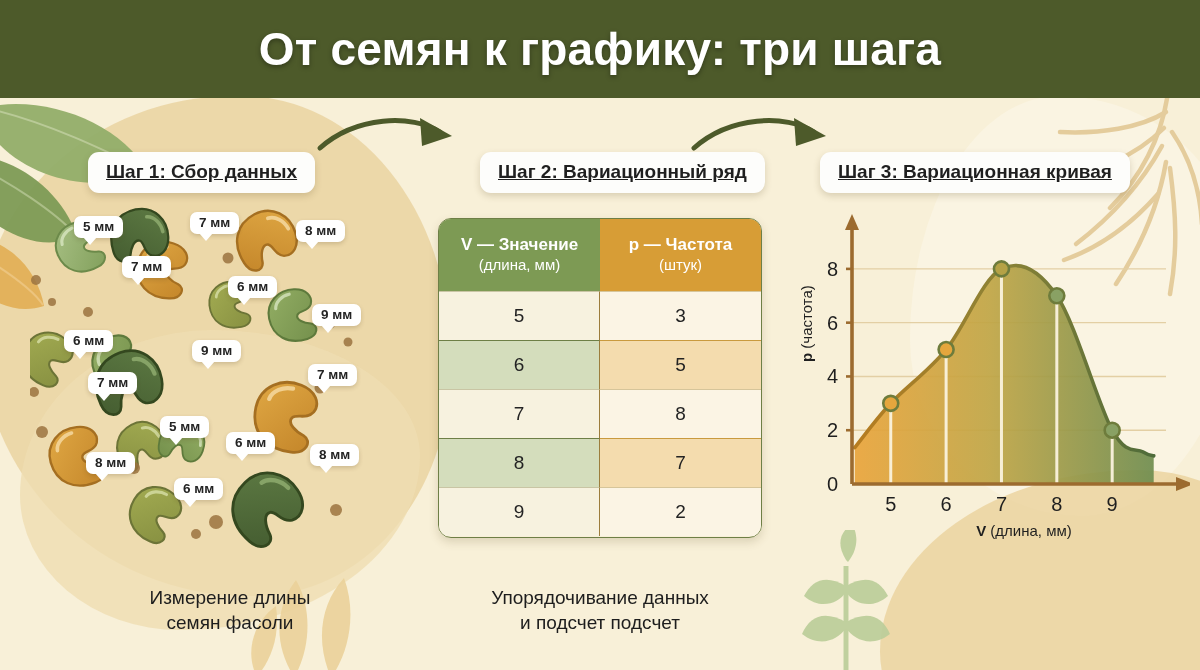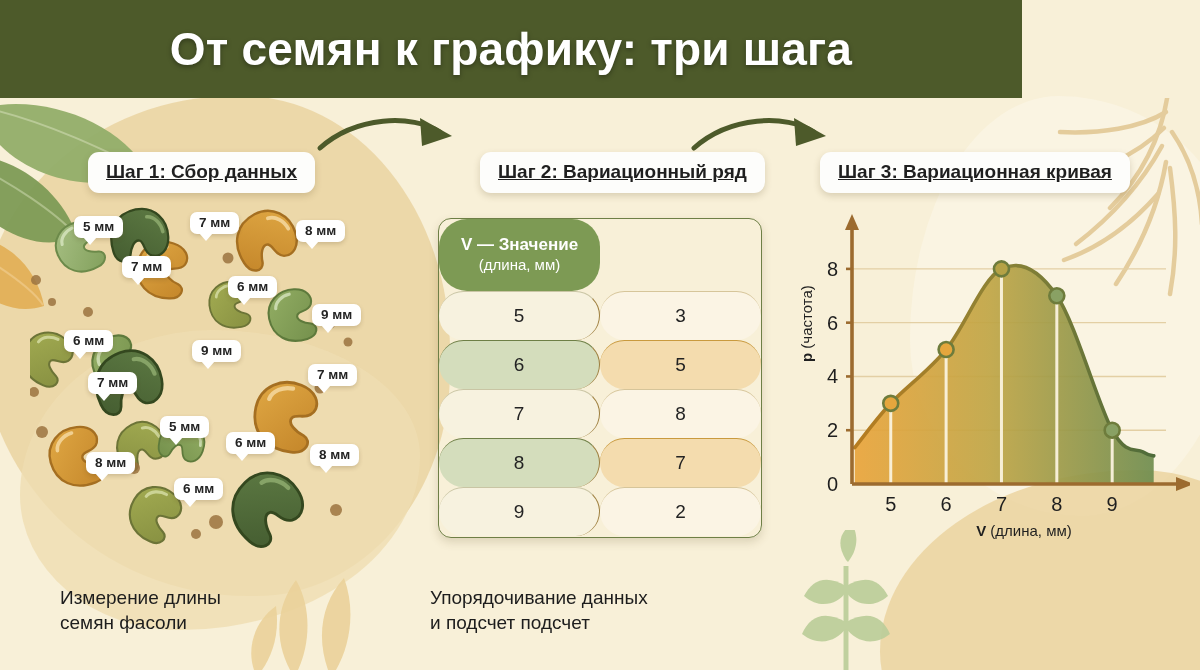--- a/index.html
+++ b/index.html
@@ -31,21 +31,21 @@
     opacity:.85;
   }
   .bg-blob-cream{
     position:absolute;right:-40px;top:96px;width:330px;height:420px;
     background:#FAF4E2;
     border-radius:45% 55% 48% 52% / 58% 42% 58% 42%;
   }
 
   
   .titlebar{
-    position:absolute;left:0;top:0;width:1022px;height:98px;
+    position:absolute;left:0;top:0;width:1200px;height:98px;
     background:#4D5A2A;z-index:6;
     display:flex;align-items:center;justify-content:center;
   }
   .titlebar h1{
     margin:0;color:#FFFFFF;font-size:46px;font-weight:700;letter-spacing:.2px;
     text-shadow:0 2px 5px rgba(0,0,0,.35);
   }
 
   
   .chip{
@@ -82,21 +82,21 @@
   #panel-table{
     position:absolute;left:438px;top:218px;width:322px;height:318px;z-index:4;
     border-radius:13px;overflow:hidden;
     border:1.5px solid #6E7F46;
     box-shadow:0 4px 10px rgba(90,70,30,.18);
   }
   .trow{display:flex;width:100%;}
   .tcell{
     flex:0 0 50%;box-sizing:border-box;
     display:flex;align-items:center;justify-content:center;flex-direction:column;
-    font-size:19px;color:#232323;border-radius:28px;
+    font-size:19px;color:#232323;
   }
   .thead-l{background:#7D9A54;color:#FFFFFF;}
   .thead-r{background:#D79D36;color:#FFFFFF;}
   .thead-l,.thead-r{height:72px;font-weight:700;font-size:17px;line-height:1.22;}
   .thead-l .sub,.thead-r .sub{font-weight:400;font-size:15px;}
   .tbody-row{height:49px;}
   .cell-l-a{background:#F7F2DF;border-right:1.5px solid #9C7D3C;border-top:1px solid #C9C5A4;}
   .cell-l-b{background:#D4DDBC;border-right:1.5px solid #9C7D3C;border-top:1px solid #6E7F46;}
   .cell-r-a{background:#FBF4E4;border-top:1px solid #D6C59A;}
   .cell-r-b{background:#F4DCAE;border-top:1px solid #C99A3E;}
@@ -110,21 +110,21 @@
   }
   .axis-label-y b{font-weight:700;}
   .axis-label-x{
     position:absolute;left:84px;top:310px;width:300px;text-align:center;
     font-size:15px;color:#1F1F1F;
   }
   .axis-label-x b{font-weight:700;}
 
   
   .caption{
-    position:absolute;z-index:5;text-align:left;
+    position:absolute;z-index:5;text-align:center;
     font-size:19px;color:#1D1D1D;line-height:1.33;
   }
   #cap1{left:60px;top:585px;width:340px;}
   #cap2{left:430px;top:585px;width:340px;}
   #cap3{left:800px;top:585px;width:340px;}
 </style>
 </head>
 <body>
 
 <div class="stage">
@@ -323,20 +323,24 @@
     <div class="bubble" style="left:144px;top:282px;">6 мм</div>
     <div class="bubble" style="left:280px;top:248px;">8 мм</div>
   </div>
 
   <div id="panel-table">
     <div class="trow">
       <div class="tcell thead-l">
         <span>V — Значение</span>
         <span class="sub">(длина, мм)</span>
       </div>
+      <div class="tcell thead-r">
+        <span>p — Частота</span>
+        <span class="sub">(штук)</span>
+      </div>
     </div>
 
     <div class="trow tbody-row">
       <div class="tcell cell-l-a">5</div>
       <div class="tcell cell-r-a">3</div>
     </div>
     <div class="trow tbody-row">
       <div class="tcell cell-l-b">6</div>
       <div class="tcell cell-r-b">5</div>
     </div>

